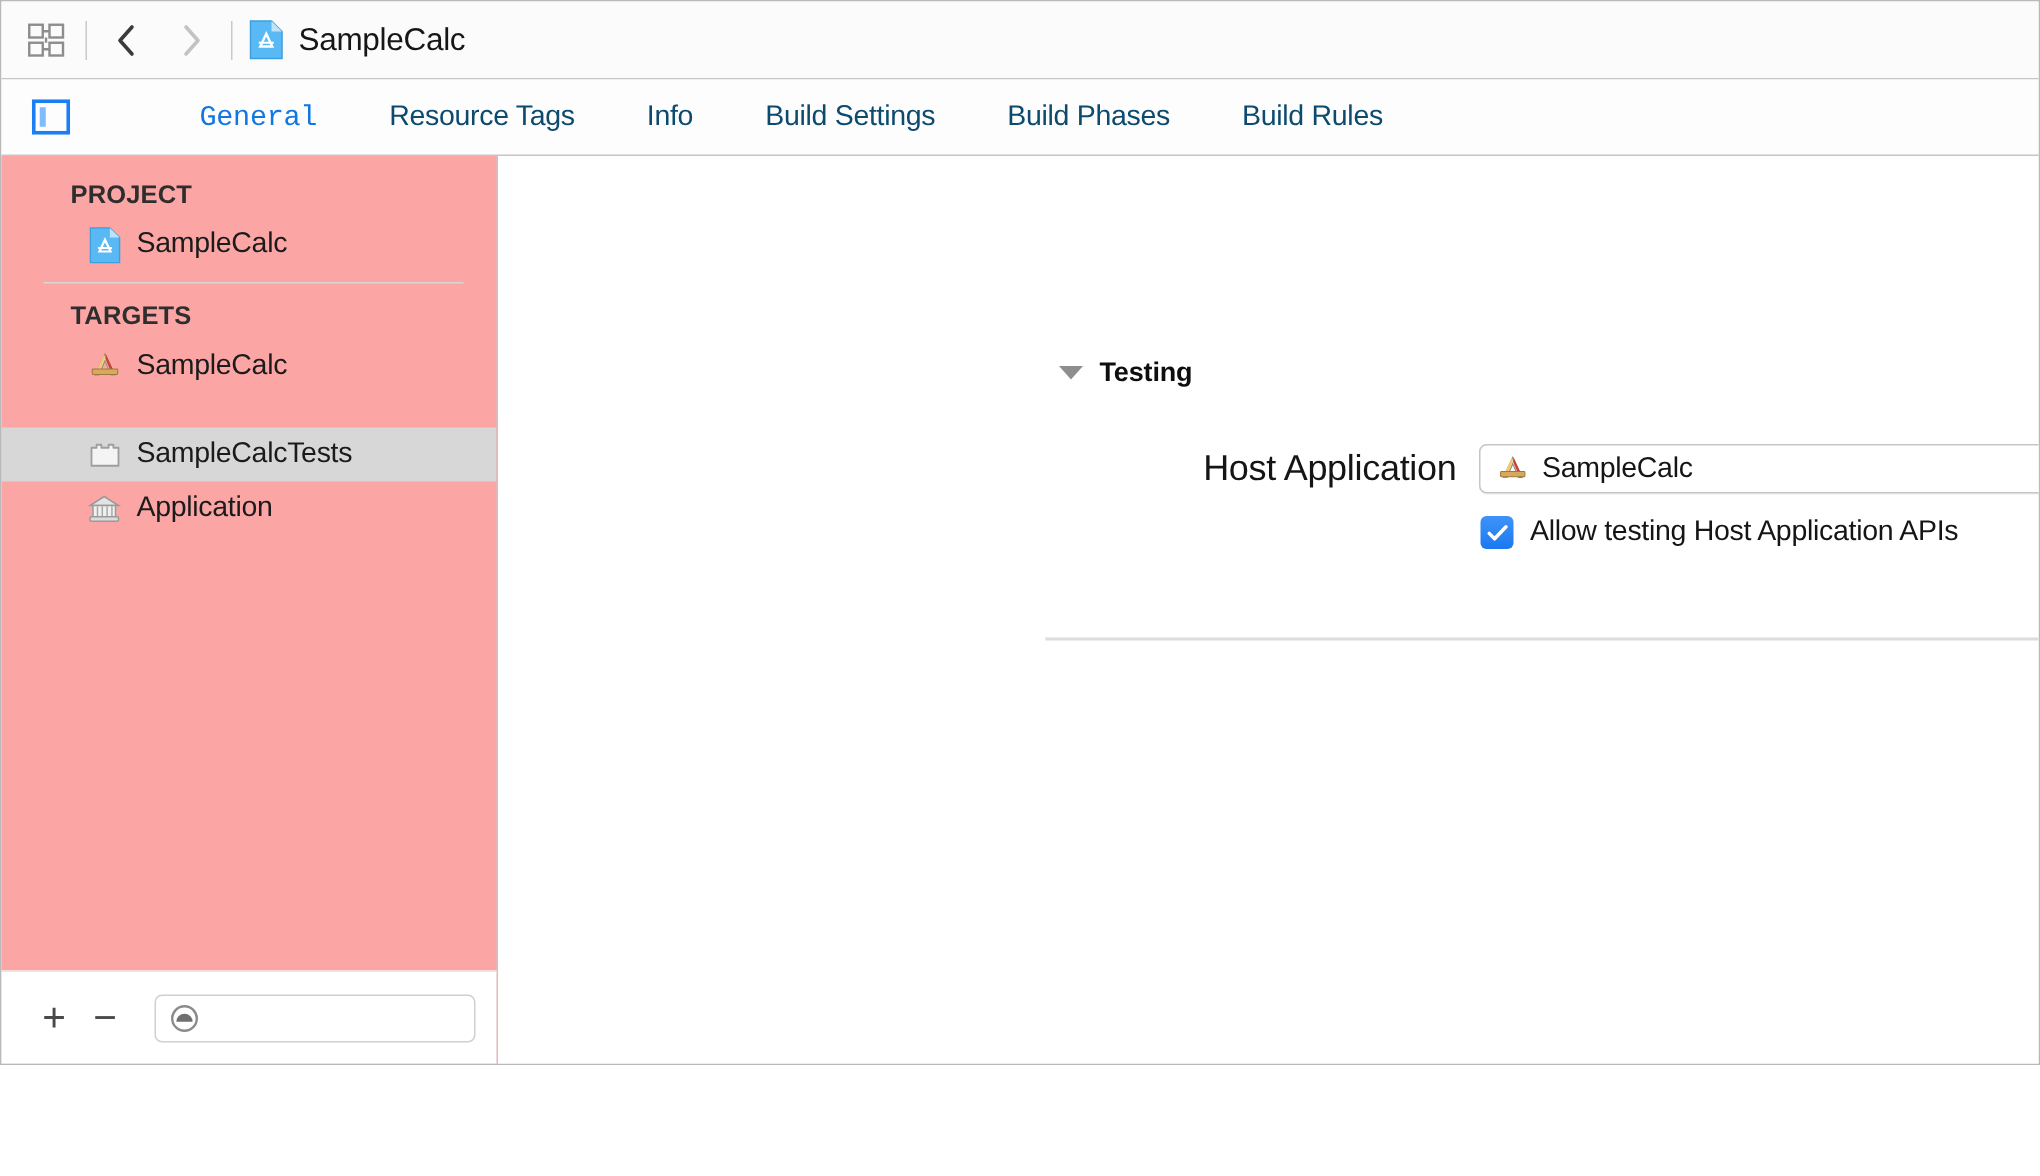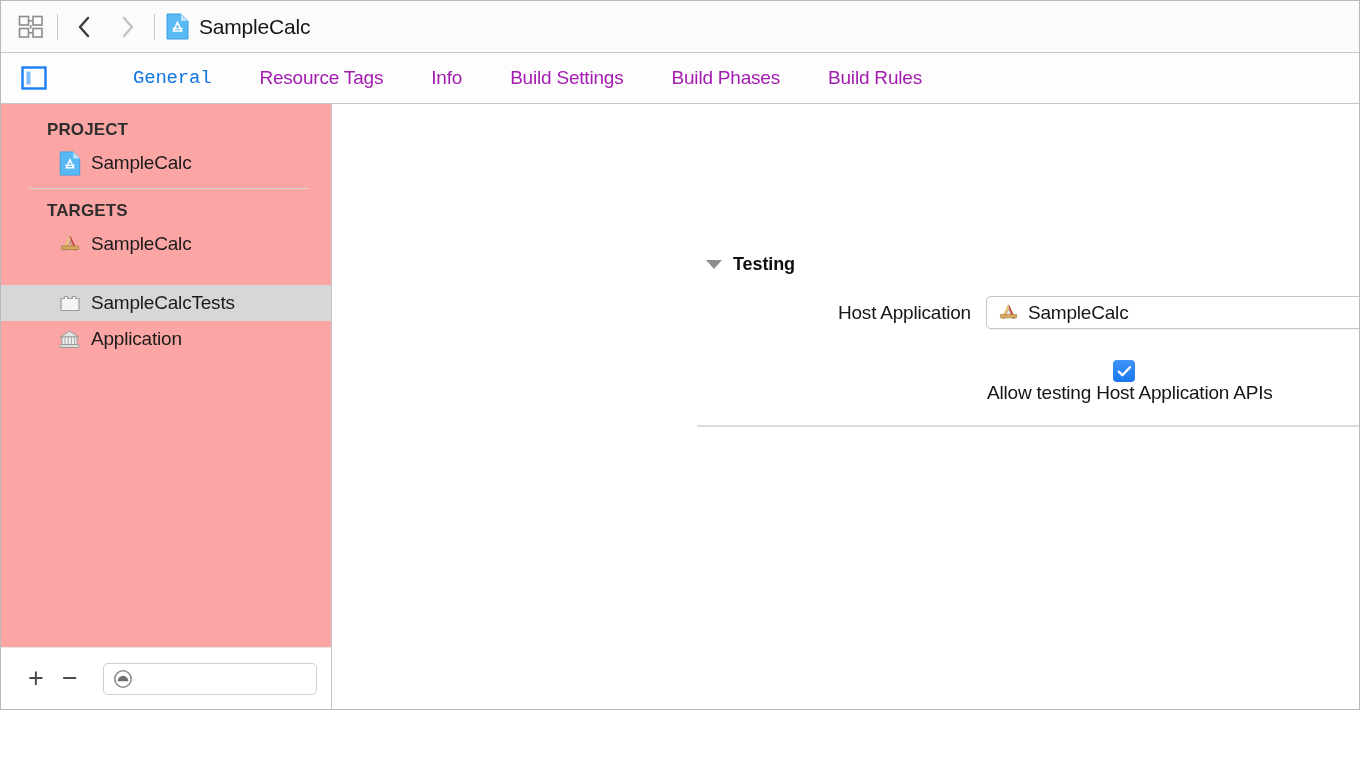--- a/index.html
+++ b/index.html
@@ -60,21 +60,21 @@
     margin-left: 20px;
     display: block;
   }
   .tabs {
     display: flex; align-items: center;
     margin-left: 62px;
     gap: 0;
   }
   .tab {
     font-size: 19px;
-    color: #a21caf;
+    color: #0c4a6e;
     padding: 0 24px;
     letter-spacing: -0.2px;
     white-space: nowrap;
     cursor: default;
   }
   .tab.active { color: #1277e3; font-family: Liberation Mono, monospace; }
 
   
   .body { flex: 1; display: flex; min-height: 0; }
 
@@ -143,41 +143,41 @@
   .filter-ico { width: 22px; height: 22px; display: block; }
 
   
   .content {
     flex: 1; background: #ffffff;
     position: relative;
     overflow: hidden;
   }
   .section-head {
     display: flex; align-items: center;
-    position: absolute; left: 374px; top: 150px;
+    position: absolute; left: 374px; top: 134px;
   }
   .tri {
     width: 0; height: 0;
     border-left: 8px solid transparent;
     border-right: 8px solid transparent;
     border-top: 9px solid #8e8e8e;
     margin-right: 11px;
   }
   .section-title {
     font-size: 18px; font-weight: bold; color: #0e0e0e;
     letter-spacing: -0.1px;
   }
 
   .field-row {
     position: absolute; left: 374px; top: 192px;
     display: flex; align-items: center;
   }
   .field-label {
     width: 280px; text-align: right;
-    font-size: 19px; color: #151515;
+    font-size: 24px; color: #151515;
     padding-right: 15px;
     letter-spacing: -0.2px;
   }
   .popup {
     width: 410px; height: 33px;
     border: 1px solid #c5c5c5;
     border-radius: 5px;
     background: #ffffff;
     display: flex; align-items: center;
     position: relative;
@@ -187,22 +187,22 @@
   .popup .ico {
     width: 24px; height: 24px; margin-left: 9px;
     display: flex; align-items: center; justify-content: center;
   }
   .popup .val {
     font-size: 19px; color: #151515;
     margin-left: 8px; letter-spacing: -0.2px;
   }
 
   .check-row {
-    position: absolute; left: 655px; top: 256px;
-    display: flex; align-items: center; flex-direction: column;
+    position: absolute; left: 655px; top: 240px;
+    display: flex; align-items: flex-start;
   }
   .checkbox {
     width: 22px; height: 22px; border-radius: 4px;
     background: linear-gradient(#3f93f7, #1a79f0);
     display: flex; align-items: center; justify-content: center;
     margin-right: 11px;
     flex: 0 0 auto;
   }
   .check-label {
     font-size: 19px; color: #151515; letter-spacing: -0.2px;

